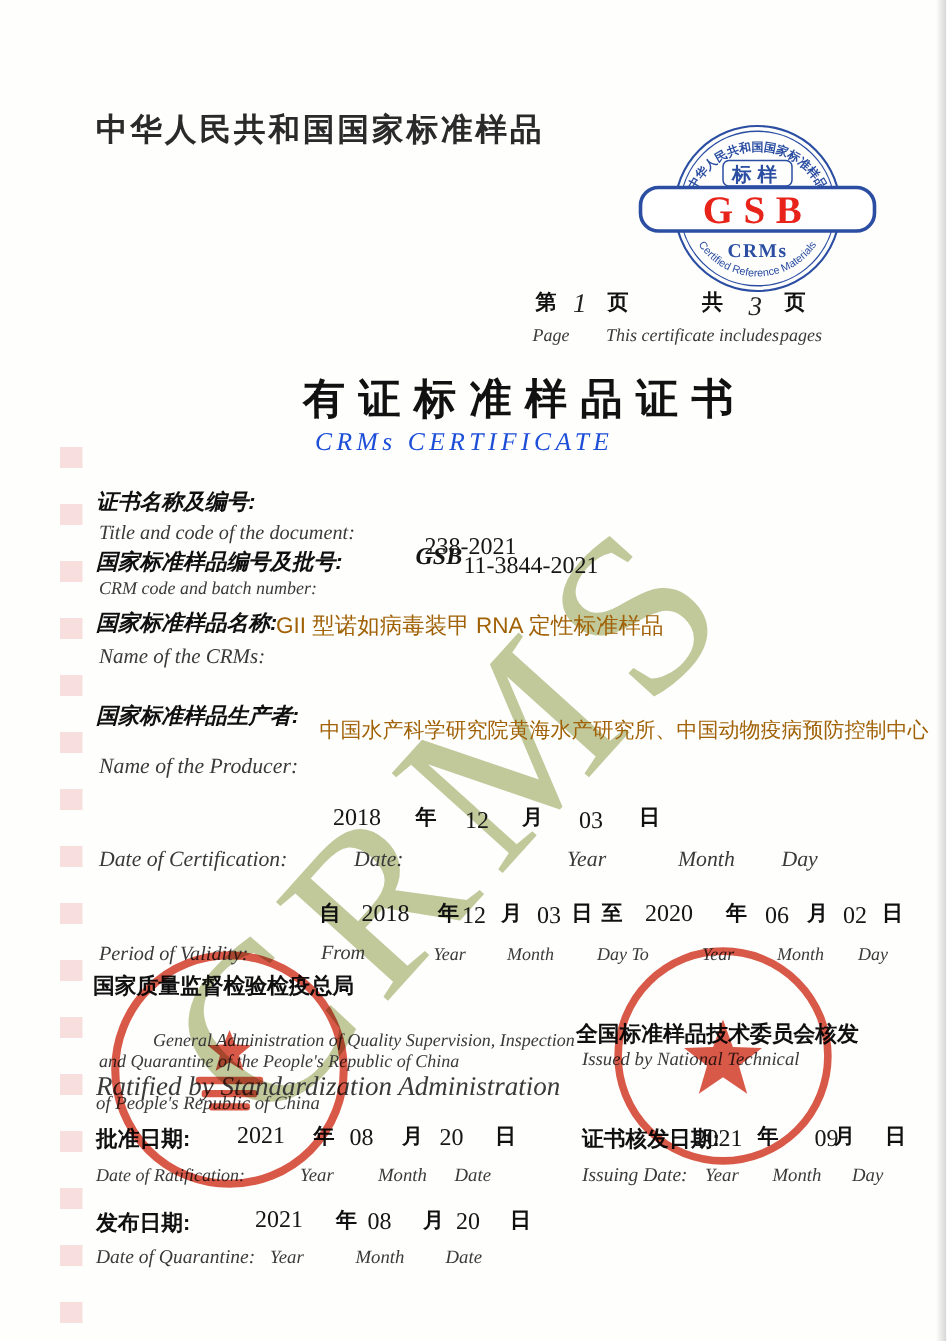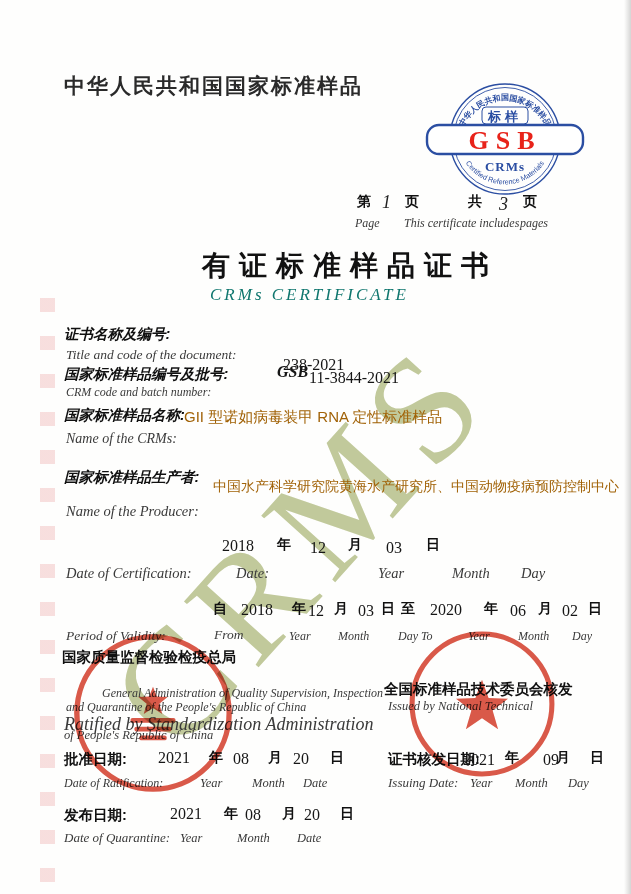--- a/index.html
+++ b/index.html
@@ -10,21 +10,21 @@
   .hdr-cn{font-size:21px;font-weight:600;letter-spacing:2px;color:#2a2a2a;}
   .hdr-en{font-family:"Liberation Serif",serif;font-size:15px;letter-spacing:3.5px;color:#828282;}
   .lbl{font-weight:700;font-style:italic;font-size:14.5px;color:#101010;}
   .cnb{font-weight:700;font-size:14.5px;color:#101010;}
   .cnval{font-size:14px;color:#a16207;}
   .num{font-family:"Liberation Serif",serif;font-size:16px;color:#161616;}
   .unit{font-weight:700;font-size:14px;color:#101010;}
   .en{font-family:"Liberation Serif",serif;font-style:italic;font-size:13px;color:#3a3a3a;}
   .en-sm{font-family:"Liberation Serif",serif;font-style:italic;font-size:12px;color:#3a3a3a;}
   .title-cn{font-size:28px;font-weight:700;letter-spacing:9px;color:#111;}
-  .title-en{font-family:"Liberation Serif",serif;font-style:italic;font-size:17px;letter-spacing:3px;color:#0f766e;}
+  .title-en{font-family:"Liberation Serif",serif;font-style:italic;font-size:17px;letter-spacing:3px;color:#1d4ed8;}
   .pageinfo-cn{font-weight:700;font-size:14px;color:#111;}
   .pageinfo-num{font-family:"Liberation Serif",serif;font-style:italic;font-size:18px;color:#222;}
   
   .watermark{position:absolute;left:300px;top:545px;transform:translate(-50%,-50%) rotate(-48deg);
              font-family:"Liberation Serif",serif;font-size:152px;letter-spacing:14px;
              color:#b7c08b;opacity:.85;z-index:1;white-space:nowrap;}
   .content{position:absolute;inset:0;z-index:2;}
   .seal{position:absolute;z-index:3;mix-blend-mode:multiply;opacity:.82;}
   .gsb-logo{position:absolute;left:424px;top:80px;z-index:2;}
   .edge-left{position:absolute;left:40px;top:298px;width:15px;height:596px;z-index:0;

